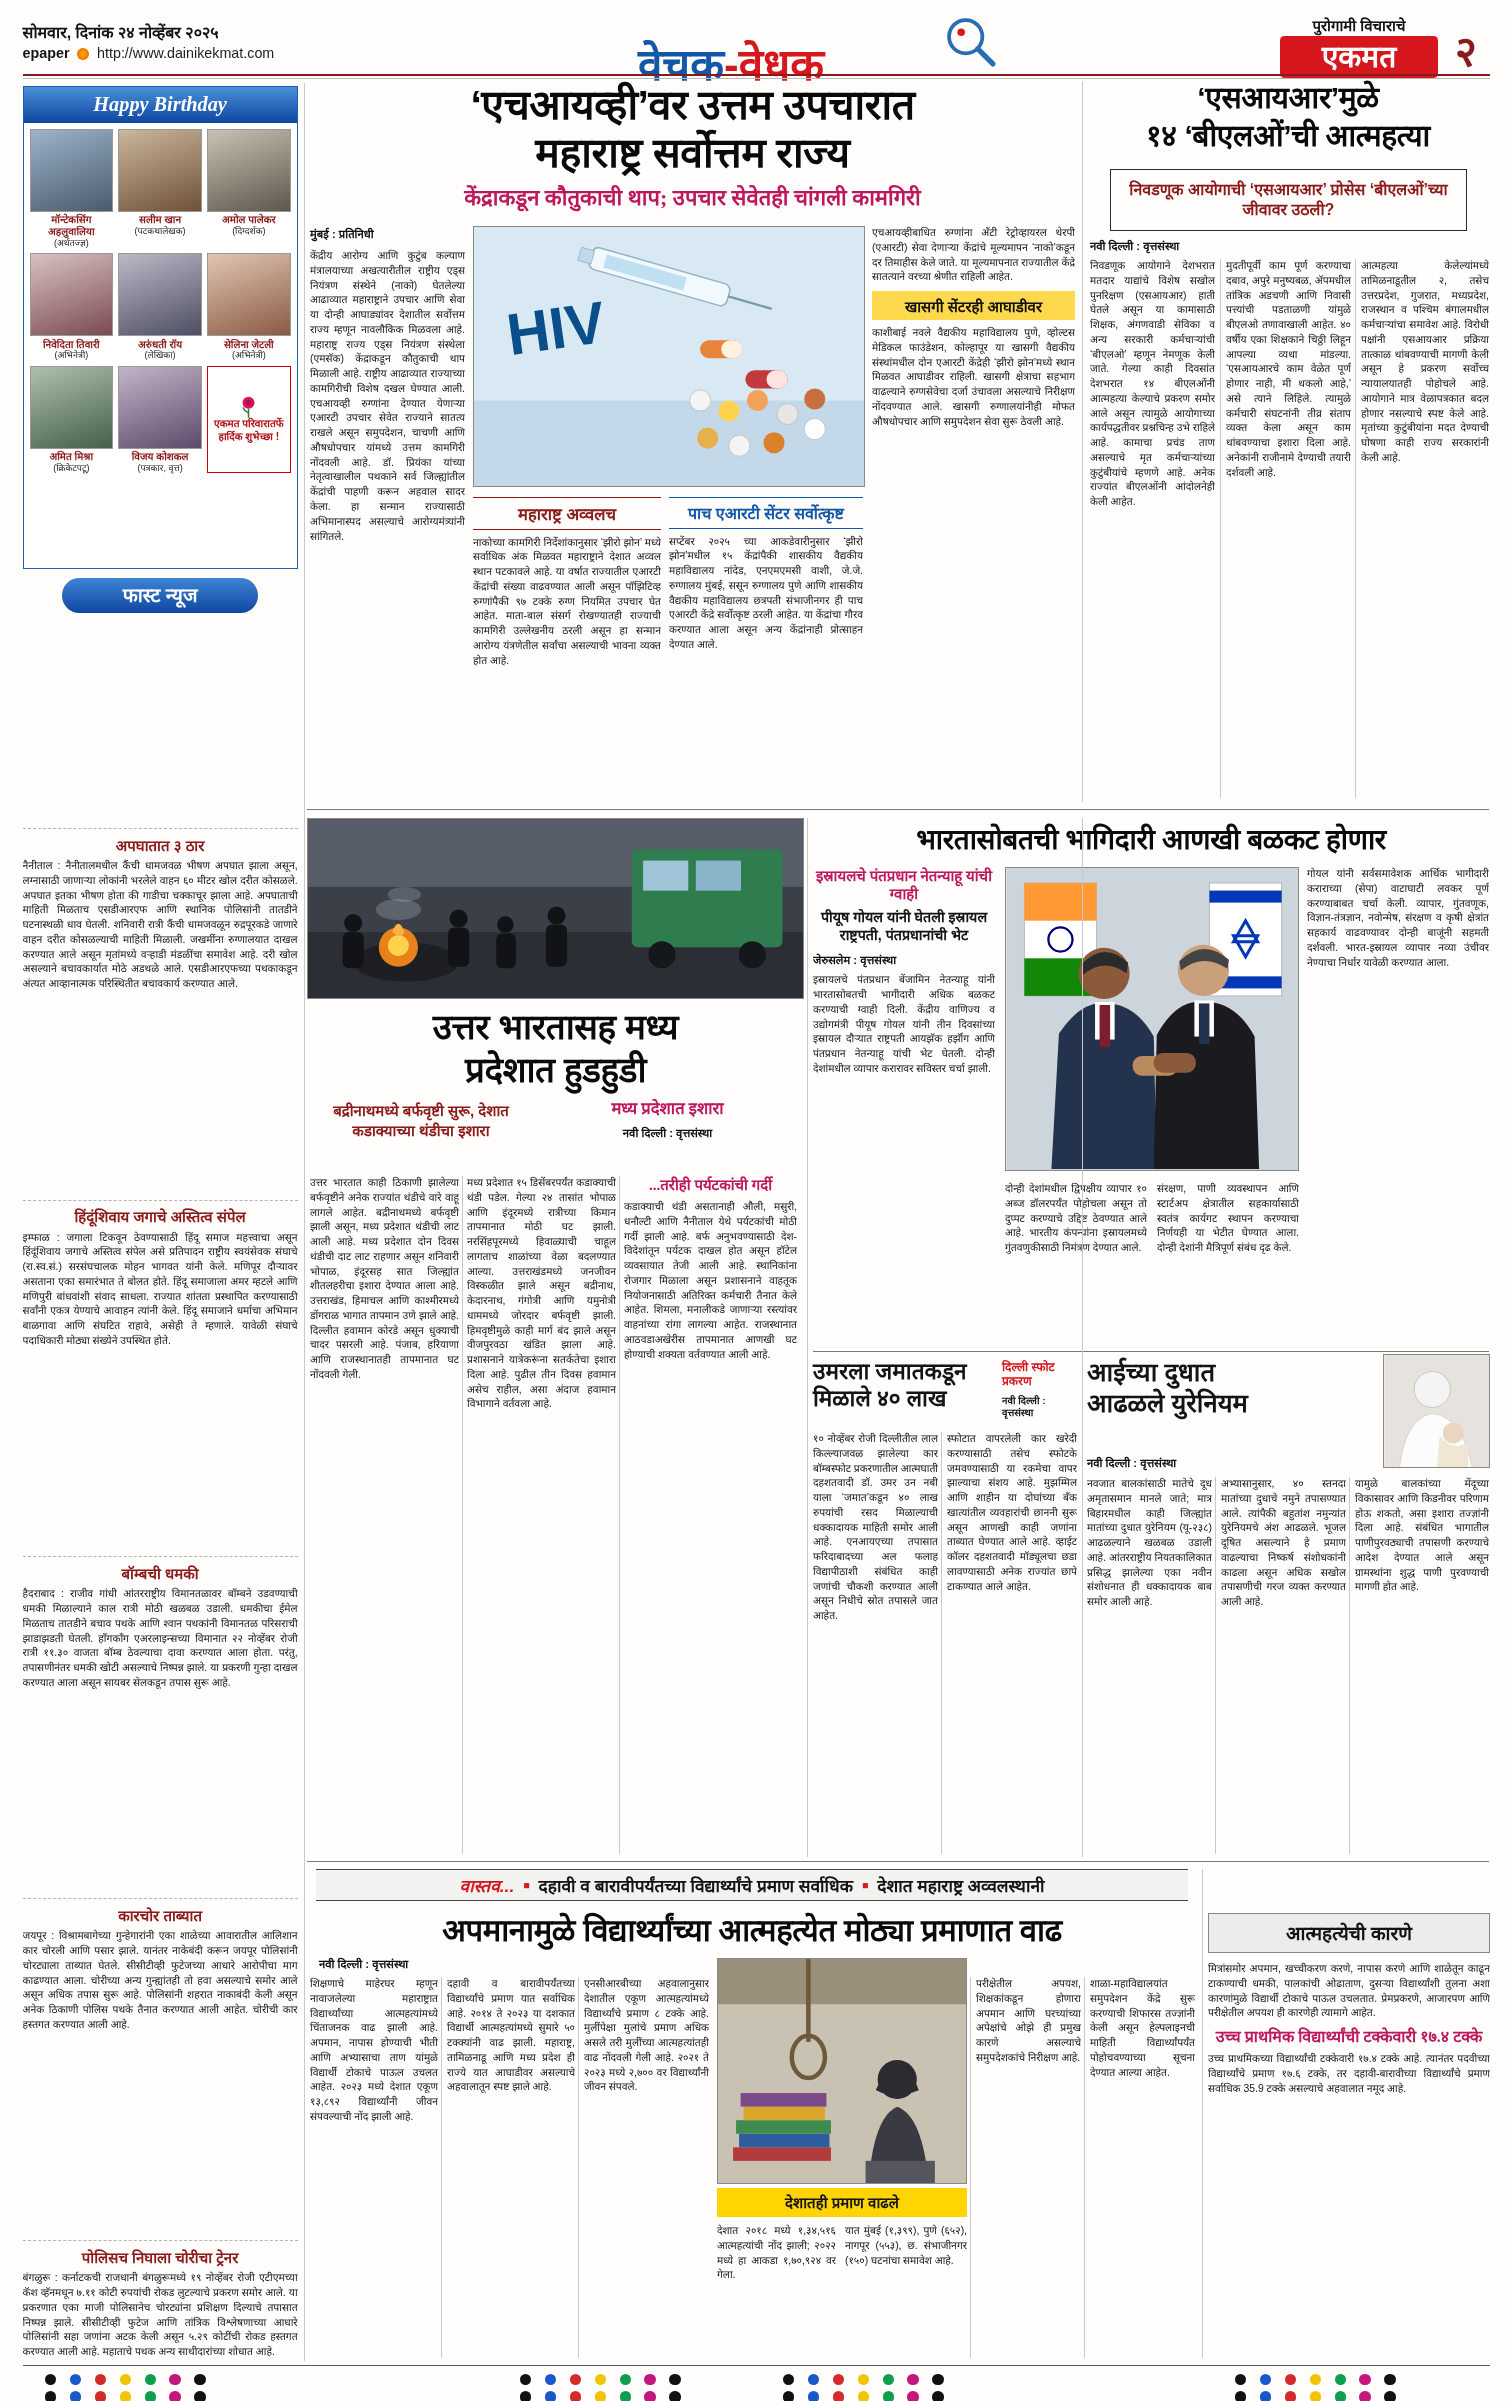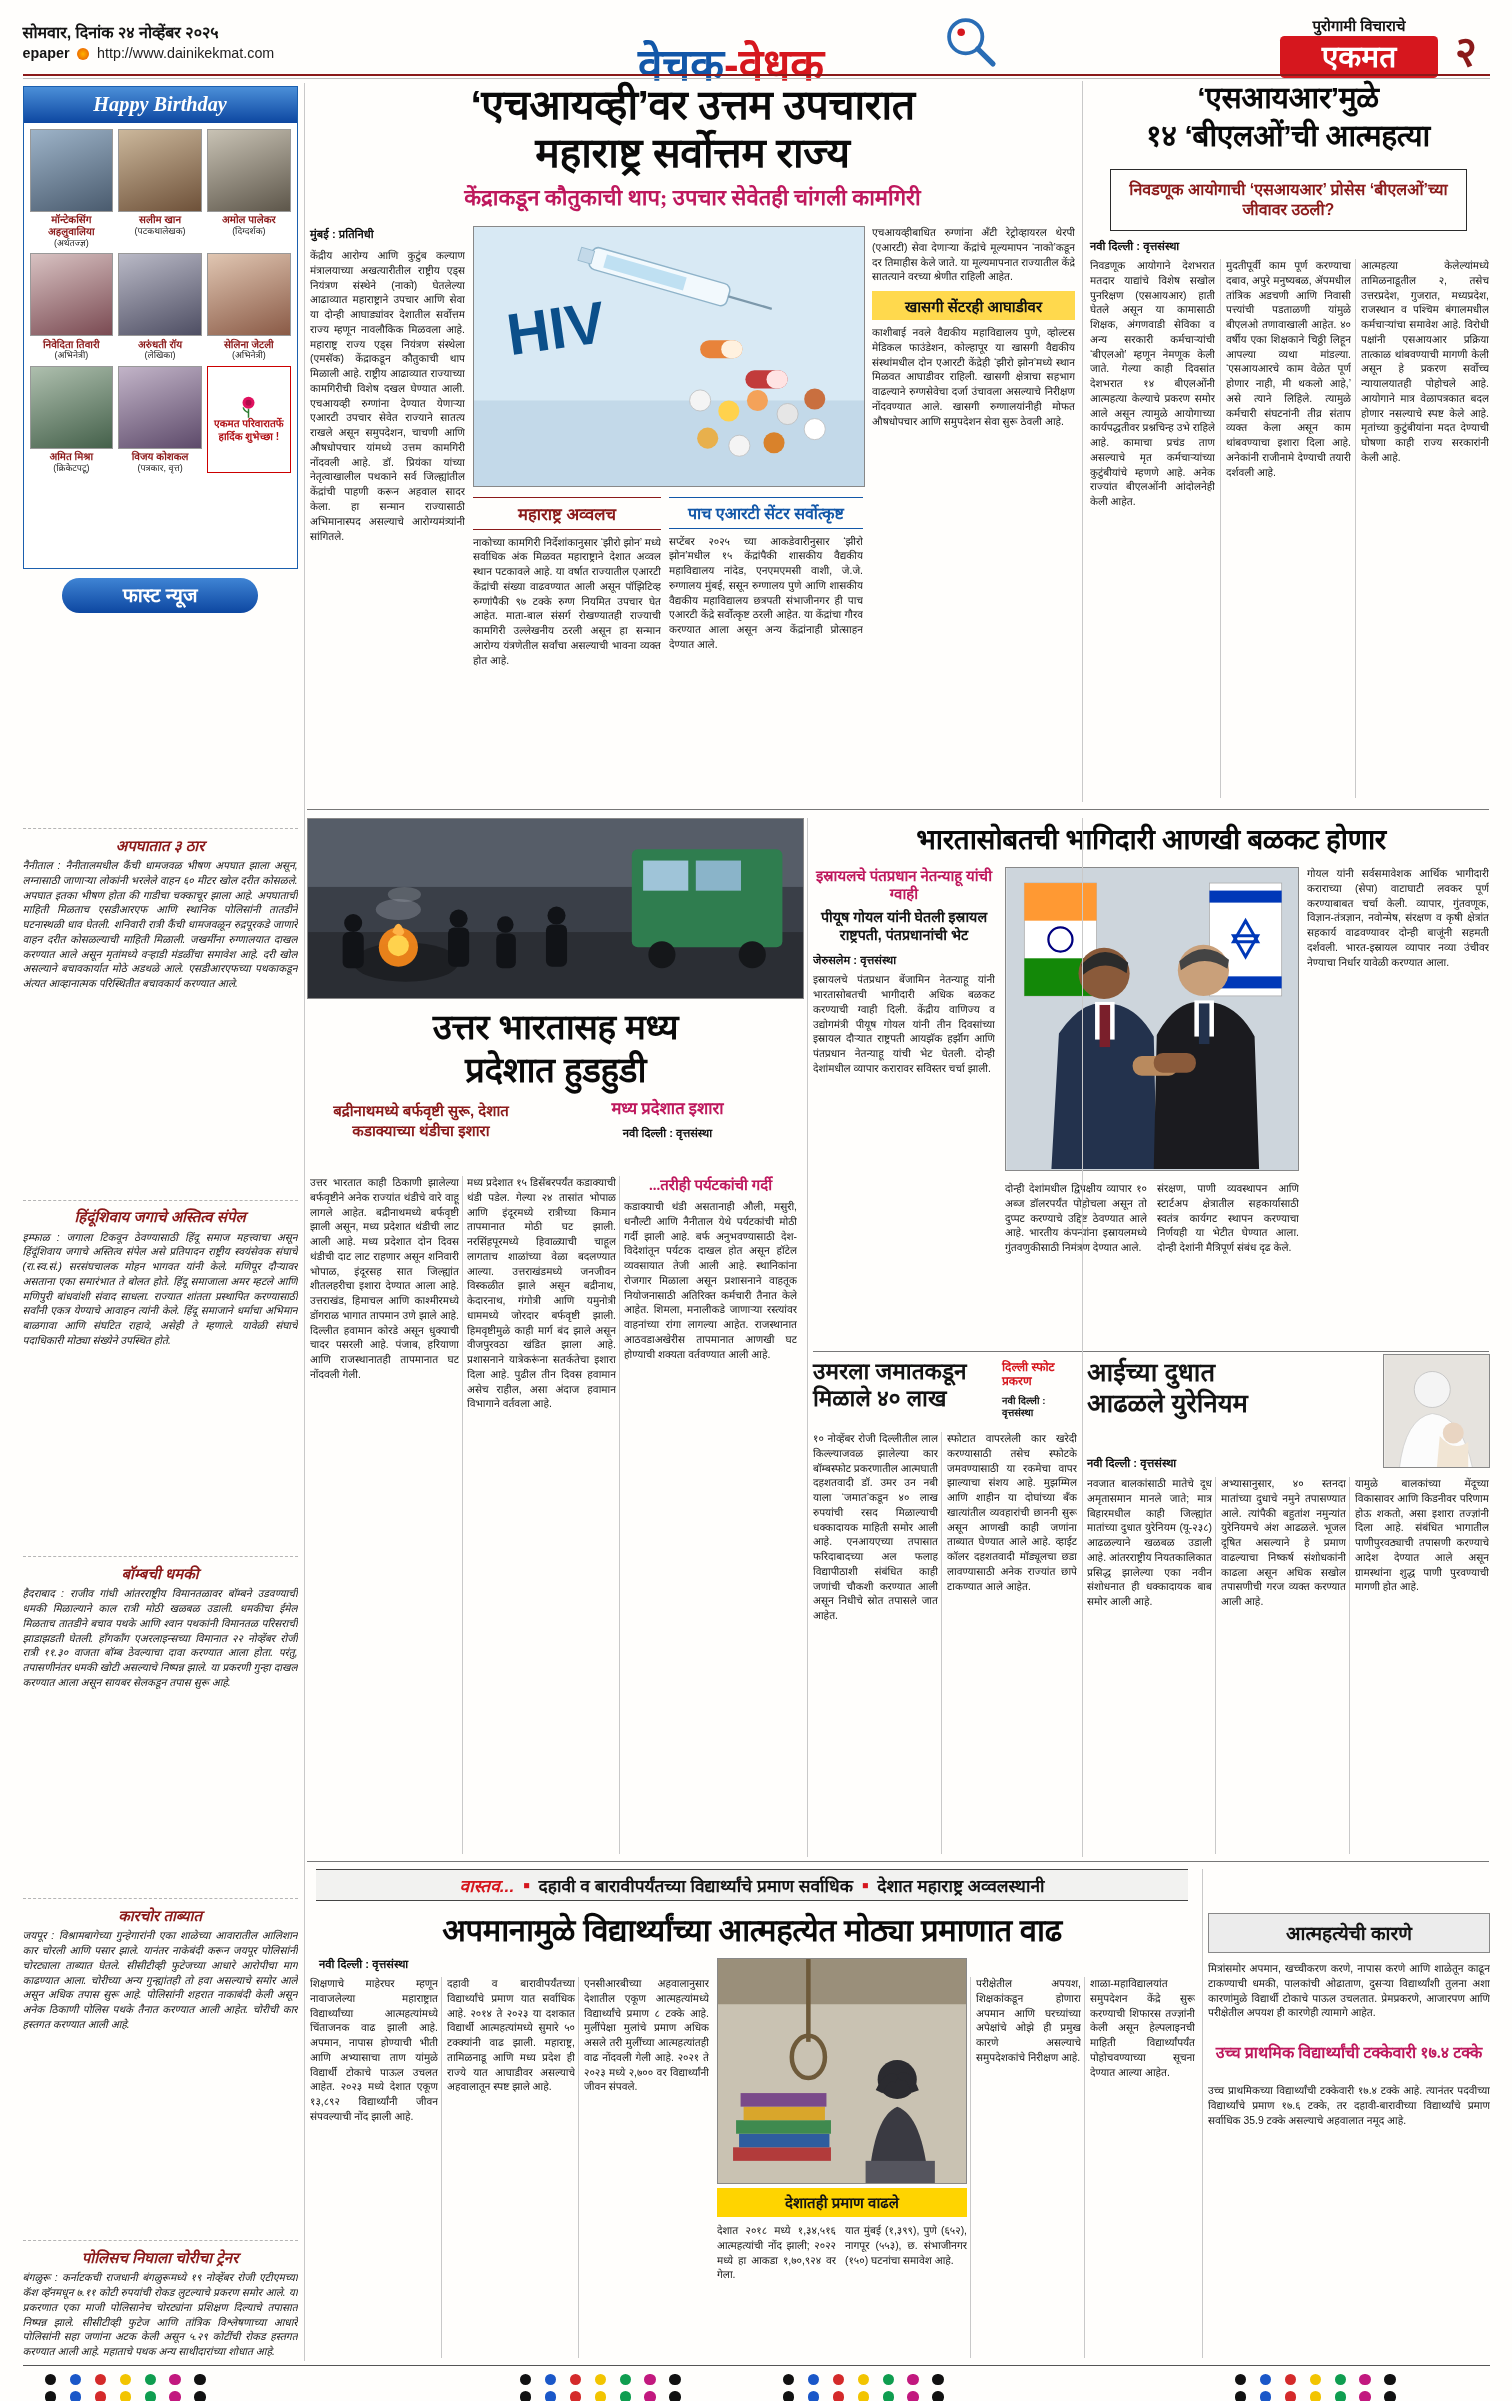--- a/index.html
+++ b/index.html
@@ -36,21 +36,21 @@
   .bname { font-size:10.2px; font-weight:bold; color:#8b1a1a; margin-top:2.3px; line-height:1.15;}
   .brole { font-size:9px; color:#222; line-height:1.15;}
   .wishbox { border:1.1px solid #c00; display:flex; flex-direction:column; align-items:center;
              justify-content:center; padding:3px; }
   .wishtext { color:#b01116; font-weight:bold; font-size:10.2px; text-align:center; line-height:1.25; }
   
   .fn-wrap { display:flex; flex-direction:column; justify-content:space-between; overflow:hidden; }
   .fn-pill { align-self:center; width:196px; height:35px; border-radius:17.3px;
     background:linear-gradient(#3f84d4,#0d47a1); color:#fff; font-weight:900; font-size:19.6px;
     text-align:center; line-height:35px; margin-bottom:7.5px; }
-  .fn-item { border-top:0.8px dashed #b5b5b5; padding-top:7.5px;font-style:italic; }
+  .fn-item { border-top:0.8px dashed #b5b5b5; padding-top:7.5px; }
   .fn-item:first-of-type { border-top:none; }
   .fn-h { font-weight:900; font-size:15px; color:#8b1a1a; text-align:center; margin-bottom:4.5px; line-height:1.2;}
   
   .boxhead-maroon { color:#8b1a1a; font-weight:900; font-size:16.6px; text-align:center;
     border-top:1.5px solid #8b1a1a; border-bottom:1.5px solid #8b1a1a; padding:3.8px 0; margin-bottom:6px;}
   .boxhead-blue { color:#1257a8; font-weight:900; font-size:16px; text-align:center;
     border-top:1.5px solid #1257a8; border-bottom:1.5px solid #1257a8; padding:3.8px 0; margin-bottom:6px;}
   .boxhead-yellow { background:#ffd94d; color:#111; font-weight:900; font-size:15px;
     text-align:center; padding:4.5px 1.5px; margin:6px 0; }
   .kickerbox { border:1.5px solid #2b2b2b; display:flex; align-items:center; justify-content:center;
@@ -397,21 +397,21 @@
 
   <div class="abs just" style="left:976px;top:1977px;width:105px;height:381px">परीक्षेतील अपयश, शिक्षकांकडून होणारा अपमान आणि घरच्यांच्या अपेक्षांचे ओझे ही प्रमुख कारणे असल्याचे समुपदेशकांचे निरीक्षण आहे.</div>
   <div class="abs just" style="left:1090px;top:1977px;width:105px;height:381px">शाळा-महाविद्यालयांत समुपदेशन केंद्रे सुरू करण्याची शिफारस तज्ज्ञांनी केली असून हेल्पलाइनची माहिती विद्यार्थ्यांपर्यंत पोहोचवण्याच्या सूचना देण्यात आल्या आहेत.</div>
   <div class="vrule" style="left:970px;top:1977px;height:381px"></div>
   <div class="vrule" style="left:1084px;top:1977px;height:381px"></div>
   <div class="vrule" style="left:1202px;top:1869px;height:489px"></div>
 
   <div class="abs" style="left:1208px;top:1913px;width:282px;height:446px;overflow:hidden">
     <div style="background:#ececec;border:0.8px solid #888;font-weight:900;font-size:19px;text-align:center;padding:6px 0">आत्महत्येची कारणे</div>
     <div class="just" style="margin-top:9px">मित्रांसमोर अपमान, खच्चीकरण करणे, नापास करणे आणि शाळेतून काढून टाकण्याची धमकी, पालकांची ओढाताण, दुसऱ्या विद्यार्थ्यांशी तुलना अशा कारणांमुळे विद्यार्थी टोकाचे पाऊल उचलतात. प्रेमप्रकरणे, आजारपण आणि परीक्षेतील अपयश ही कारणेही त्यामागे आहेत.</div>
-    <div class="subhead-blue" style="font-size:16px;margin:22px 0">उच्च प्राथमिक विद्यार्थ्यांची टक्केवारी १७.४ टक्के</div>
+    <div class="subhead-blue" style="font-size:16px;margin:6px 0">उच्च प्राथमिक विद्यार्थ्यांची टक्केवारी १७.४ टक्के</div>
     <div class="just">उच्च प्राथमिकच्या विद्यार्थ्यांची टक्केवारी १७.४ टक्के आहे. त्यानंतर पदवीच्या विद्यार्थ्यांचे प्रमाण १७.६ टक्के, तर दहावी-बारावीच्या विद्यार्थ्यांचे प्रमाण सर्वाधिक 35.9 टक्के असल्याचे अहवालात नमूद आहे.</div>
   </div>
 
   <div class="hrule" style="left:22.6px;top:2365px;width:1467px;height:1.1px;background:#555"></div>
   <div class="abs" style="left:45px;top:2374px">
     <div class="dot-row">
         <span class="dot" style="background: rgb(17, 17, 17);"></span>
         <span class="dot" style="background: rgb(26, 87, 200);"></span>
         <span class="dot" style="background: rgb(212, 42, 42);"></span>
         <span class="dot" style="background: rgb(242, 196, 0);"></span>

